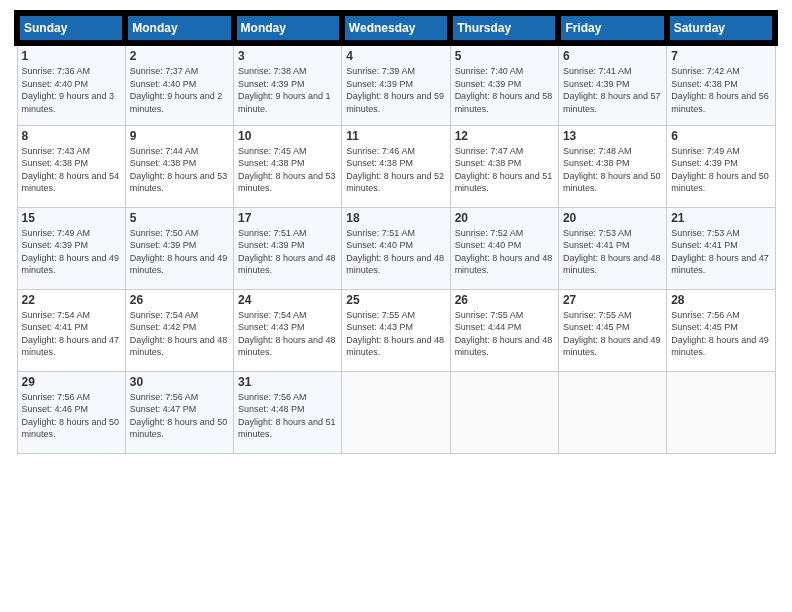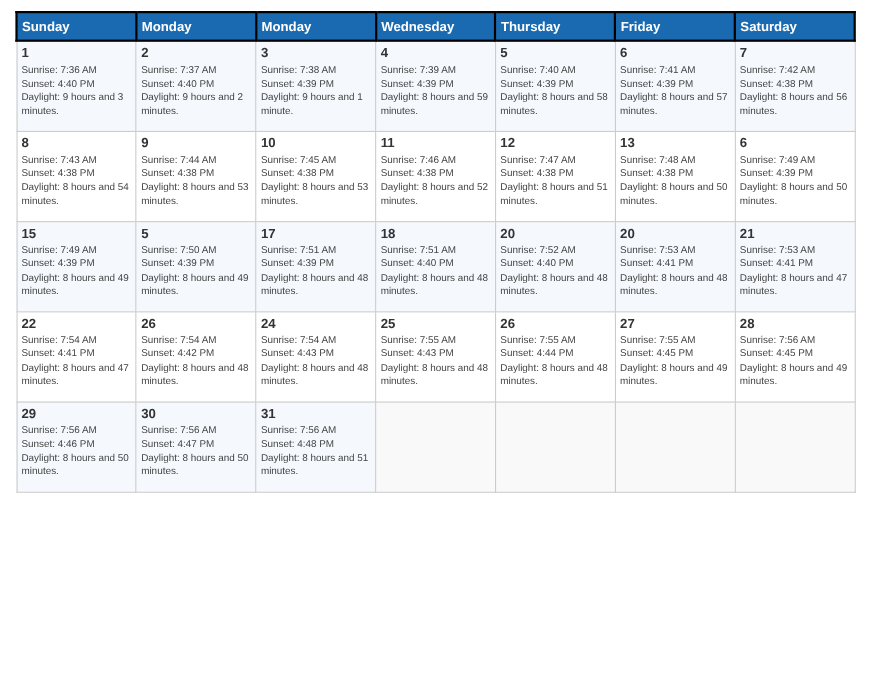--- a/index.html
+++ b/index.html
@@ -45,21 +45,21 @@
       border-collapse: collapse;
       table-layout: fixed;
     }
     thead tr th {
       background-color: #1a6ab1;
       color: #fff;
       font-size: 12px;
       font-weight: bold;
       padding: 5px 4px;
       text-align: left;
-      border: 2px solid #000000;
+      border: 6px solid #000000;
     }
     tbody tr td {
       border: 1px solid #ccc;
       vertical-align: top;
       padding: 3px 4px;
       font-size: 9.5px;
       color: #333;
       height: 82px;
       background: #fff;
     }

